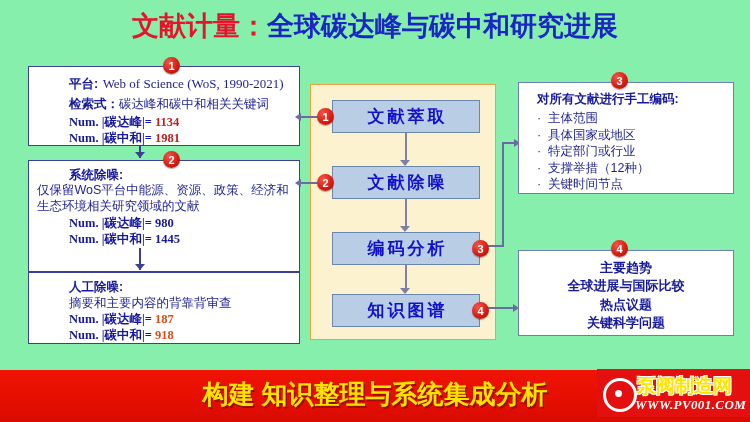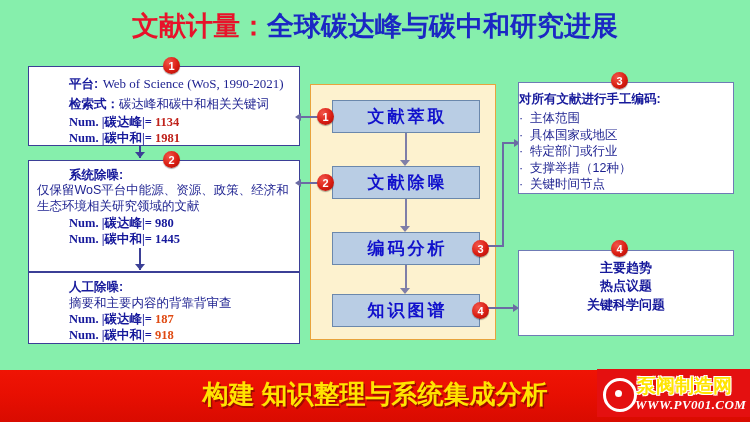--- a/index.html
+++ b/index.html
@@ -65,21 +65,21 @@
   #v2{top:199px;height:29px;}
   #v3{top:265px;height:25px;}
   .vhead{position:absolute;left:400px;width:0;height:0;
      border-left:5px solid transparent;border-right:5px solid transparent;
      border-top:6px solid #7f7fa8;}
   #vh1{top:160px;} #vh2{top:226px;} #vh3{top:288px;}
 
   
   .rbox{
     position:absolute;border:1.2px solid #6f7bb5;background:#ffffff;
-    box-sizing:border-box;color:#1b1f8f;padding:8px 0;
+    box-sizing:border-box;color:#1b1f8f;padding:8px 18px;
   }
   #r3{left:518px;top:82px;width:216px;height:112px;}
   #r4{left:518px;top:250px;width:216px;height:86px;}
   #r3 .rhd{font-weight:bold;font-size:12.5px;margin-bottom:2px;color:#16199b;}
   #r3 ul{margin:0;padding:0;list-style:none;}
   #r3 li{font-size:12.5px;line-height:1.32;color:#1b1f8f;white-space:nowrap;}
   #r3 li .bul{display:inline-block;width:11px;color:#1b1f8f;}
   #r4 .l{font-weight:bold;font-size:13px;line-height:1.42;text-align:center;color:#16199b;white-space:nowrap;}
 
   
@@ -232,20 +232,21 @@
       <li><span class="bul">·</span><span>具体国家或地区</span></li>
       <li><span class="bul">·</span><span>特定部门或行业</span></li>
       <li><span class="bul">·</span><span>支撑举措（12种）</span></li>
       <li><span class="bul">·</span><span>关键时间节点</span></li>
     </ul>
   </div>
   <div class="badge" id="b3">3</div>
 
   <div class="rbox" id="r4">
     <div class="l">主要趋势</div>
+    <div class="l">全球进展与国际比较</div>
     <div class="l">热点议题</div>
     <div class="l">关键科学问题</div>
   </div>
   <div class="badge" id="b4">4</div>
 
   <div id="banner">
     <div class="btext">构建 知识整理与系统集成分析</div>
   </div>
   <div id="wm">
     <div class="ring"></div>

